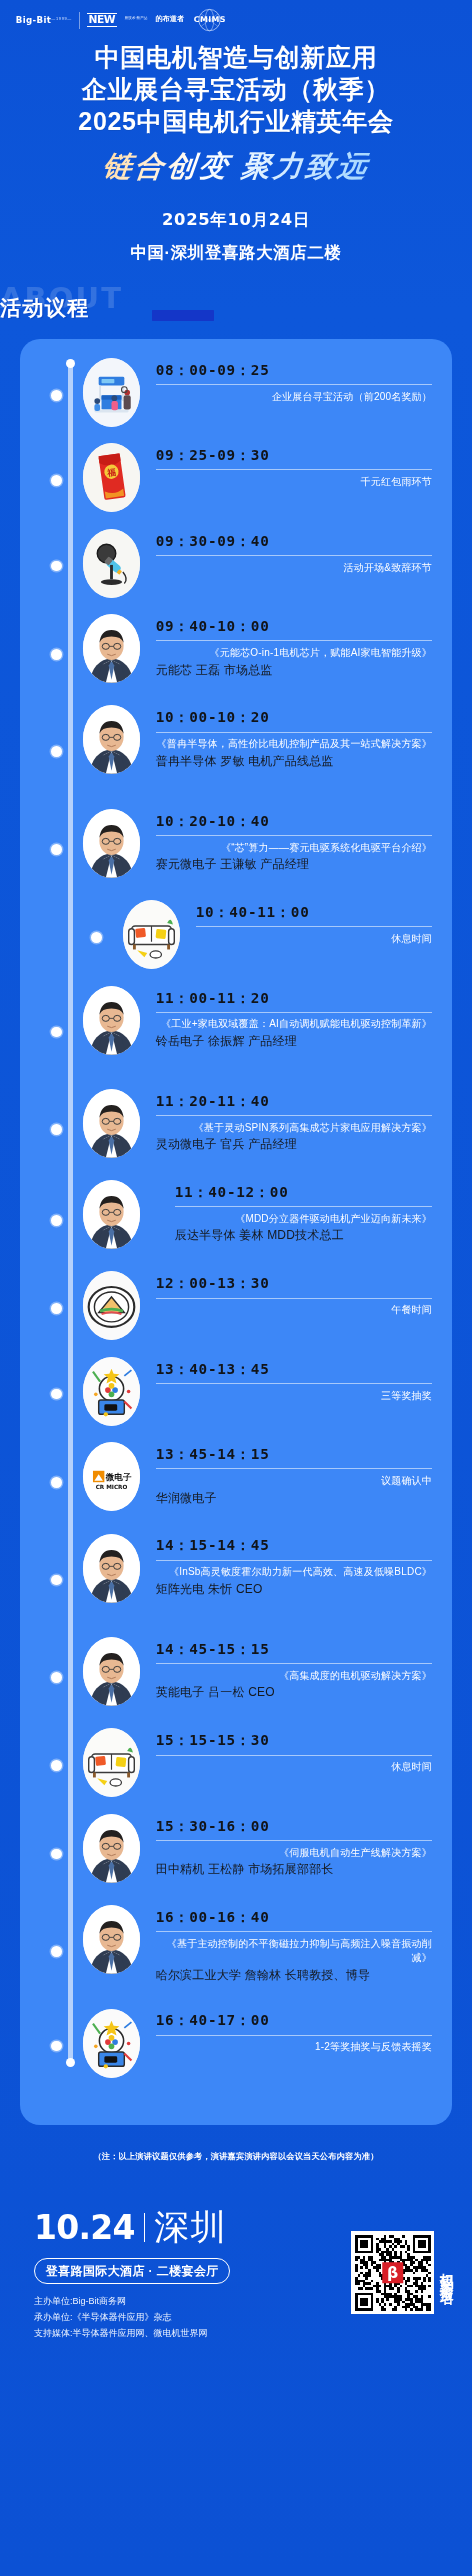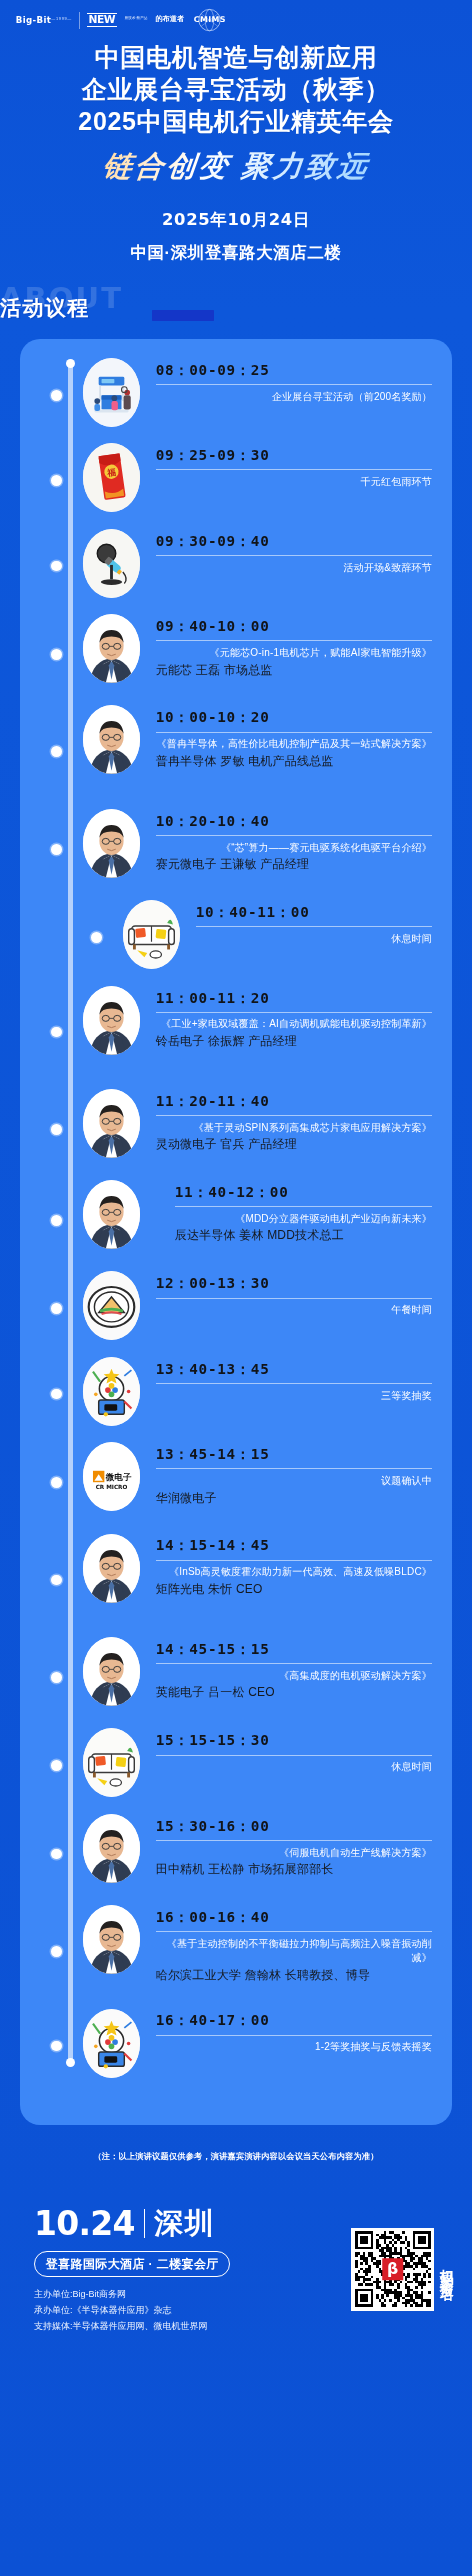--- a/index.html
+++ b/index.html
@@ -169,21 +169,21 @@
     padding: 13px 18.6px 18.6px 34px;
     gap: 5.7px;
   }
   .f-left { color: #fff; }
   .f-row1 { display: flex; align-items: center; gap: 9px; }
   .f-date {
     font-size: 33px; font-weight: bold; letter-spacing: -0.7px;
     font-family: "DejaVu Sans", sans-serif;
   }
   .f-sep { width: 1.4px; height: 29px; background: #fff; }
-  .f-city { font-size: 29px; font-weight: bold; letter-spacing: 1.4px; }
+  .f-city { font-size: 35px; font-weight: normal; letter-spacing: 1.4px; }
   .f-venue {
     display: inline-block; margin-top: 7.2px;
     border: 1.4px solid #fff; border-radius: 13px;
     padding: 3.6px 10.7px; font-size: 12px; font-weight: bold; letter-spacing: 0.4px;
   }
   .f-org { margin-top: 10px; font-size: 9px; line-height: 1.75; color: #eef4ff; }
   .f-right { display: flex; align-items: center; gap: 5.7px; }
   .qr {
     width: 83px; height: 83px; background: #fff; padding: 3.6px;
     position: relative;

